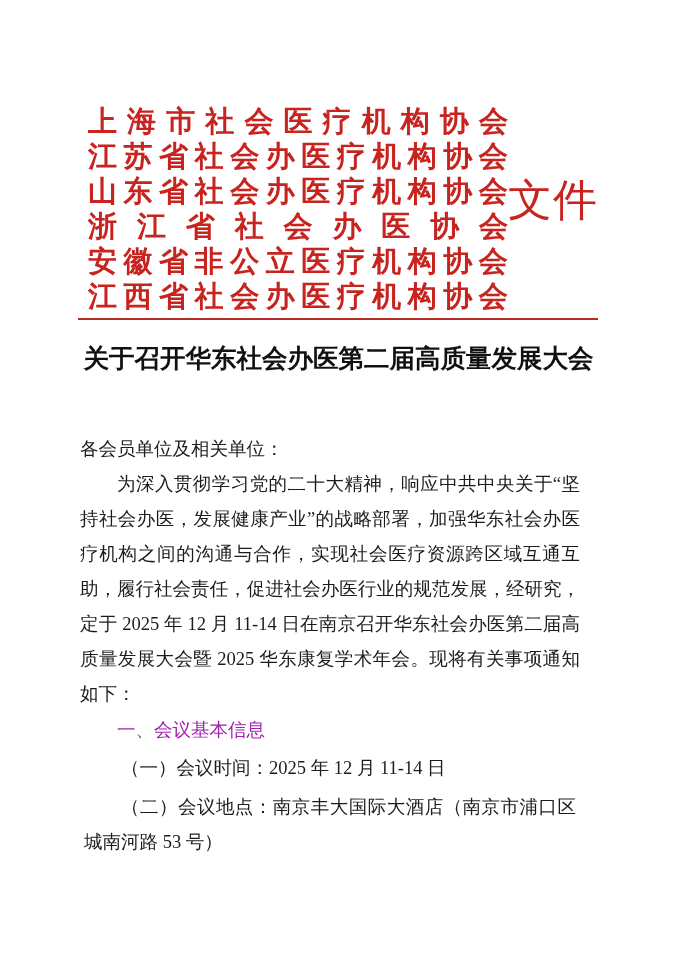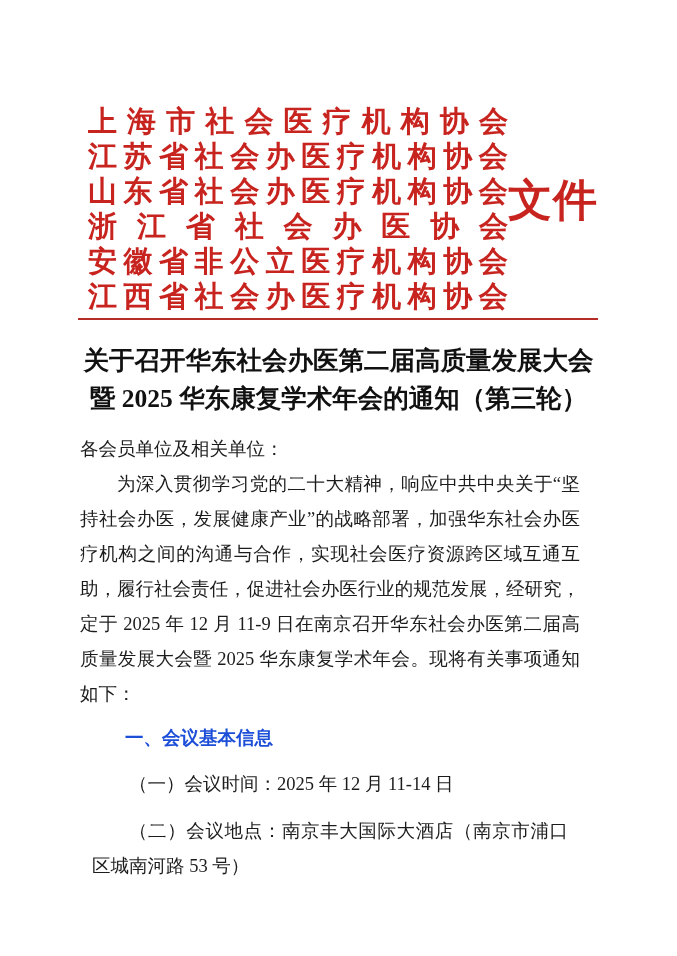--- a/index.html
+++ b/index.html
@@ -54,21 +54,21 @@
   .org-line > span {
     display: inline-block;
   }
 
   .wenjian {
     position: absolute;
     left: 508px;
     top: 72px;
     color: #c8241f;
     font-family: "Liberation Serif", "DejaVu Serif", serif;
-    font-weight: 700;
+    font-weight: 400;
     font-size: 44px;
     line-height: 50px;
     letter-spacing: 1px;
     white-space: nowrap;
   }
 
   .divider {
     position: absolute;
     left: 78px;
     top: 318px;
@@ -77,21 +77,21 @@
     border-top: 2.5px solid #b52b26;
   }
 
   
   .doc-title {
     position: absolute;
     left: 60px;
     top: 342px;
     width: 557px;
     text-align: center;
-    font-family: Liberation Serif, serif;
+    font-family: Liberation Mono, monospace;
     font-weight: 700;
     font-size: 25.5px;
     line-height: 38px;
     color: #111111;
     letter-spacing: 0px;
   }
   .doc-title .tline { display: block; white-space: nowrap; }
 
   
   .body-text {
@@ -110,32 +110,32 @@
   .p-salutation {
     margin: 0;
     text-indent: 0;
   }
   .p-indent {
     margin: 0;
     text-indent: 2em;
     text-align: justify;
   }
   .p-sub {
-    margin: 12px;
+    margin: 4px;
     text-indent: 2em;
   }
 
   .section-heading {
-    margin: 8px;
+    margin: 0;
     text-indent: 2em;
     font-family: "DejaVu Sans", "Liberation Sans", sans-serif;
-    font-weight: 700;
+    font-weight: 400;
     font-size: 18.5px;
     line-height: 35px;
-    color: #1d4ed8;
+    color: #a21caf;
   }
 </style>
 </head>
 <body>
 
 <div class="page">
 
   <div class="masthead">
 
     <div class="org-block">
@@ -221,27 +221,26 @@
         </div>
     </div>
 
     <div class="wenjian">文件</div>
   </div>
 
   <div class="divider"></div>
 
   <div class="doc-title">
     <span class="tline">关于召开华东社会办医第二届高质量发展大会</span>
-    <span class="tline">暨 2025 华东康复学术年会的通知（第三轮）</span>
   </div>
 
   <div class="body-text">
     <p class="p-salutation">各会员单位及相关单位：</p>
 
-    <p class="p-indent">为深入贯彻学习党的二十大精神，响应中共中央关于“坚持社会办医，发展健康产业”的战略部署，加强华东社会办医疗机构之间的沟通与合作，实现社会医疗资源跨区域互通互助，履行社会责任，促进社会办医行业的规范发展，经研究，定于 2025 年 12 月 11-9 日在南京召开华东社会办医第二届高质量发展大会暨 2025 华东康复学术年会。现将有关事项通知如下：</p>
+    <p class="p-indent">为深入贯彻学习党的二十大精神，响应中共中央关于“坚持社会办医，发展健康产业”的战略部署，加强华东社会办医疗机构之间的沟通与合作，实现社会医疗资源跨区域互通互助，履行社会责任，促进社会办医行业的规范发展，经研究，定于 2025 年 12 月 11-14 日在南京召开华东社会办医第二届高质量发展大会暨 2025 华东康复学术年会。现将有关事项通知如下：</p>
 
     <p class="section-heading">一、会议基本信息</p>
 
     <p class="p-sub">（一）会议时间：2025 年 12 月 11-14 日</p>
 
     <p class="p-sub">（二）会议地点：南京丰大国际大酒店（南京市浦口区城南河路 53 号）</p>
 
   </div>
 
 </div>

